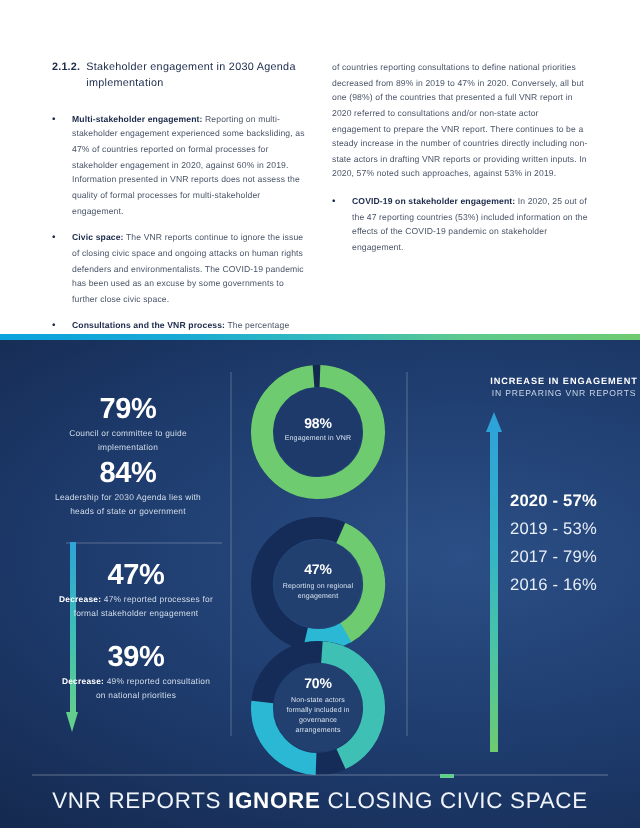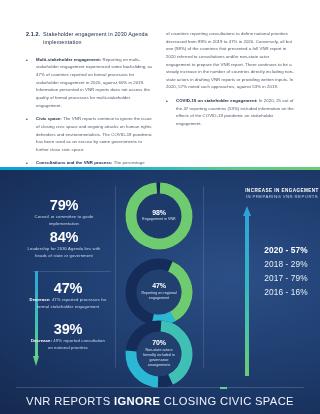--- a/index.html
+++ b/index.html
@@ -154,21 +154,21 @@
     position:absolute; left:2px; top:9px; width:4px; height:161px;
     background:linear-gradient(180deg,#2ea3d8 0%, #35b6c4 40%, #4cc5a2 70%, #6ecb70 100%);
   }
   .arrow-up .head{
     position:absolute; left:0; top:0; width:0; height:0;
     border-left:4px solid transparent;
     border-right:4px solid transparent;
     border-bottom:10px solid #2ea3d8;
   }
   .years{
-    position:absolute; left:52px; top:73px; width:62px; text-align:center;
+    position:absolute; left:52px; top:73px; width:62px; 
   }
   .yr{
     font-size:8.3px; color:#e8eef7; line-height:1.72;
     letter-spacing:.1px; white-space:nowrap;
   }
   .yr.hl{ font-weight:bold; color:#ffffff; }
 
   
   .banner{
     position:absolute; left:0; bottom:0; width:320px; height:27px;
@@ -310,21 +310,21 @@
         <div class="h2">IN PREPARING VNR REPORTS</div>
       </div>
 
       <div class="arrow-up">
         <div class="head"></div>
         <div class="shaft"></div>
       </div>
 
       <div class="years">
         <div class="yr hl">2020 - 57%</div>
-        <div class="yr">2018 - 29%</div>
+        <div class="yr">2019 - 53%</div>
         <div class="yr">2017 - 79%</div>
         <div class="yr">2016 - 16%</div>
       </div>
     </div>
 
   </div>
 
   <div class="banner">
     <div class="bline">
       <div class="spot" style="left:204px;"></div>

